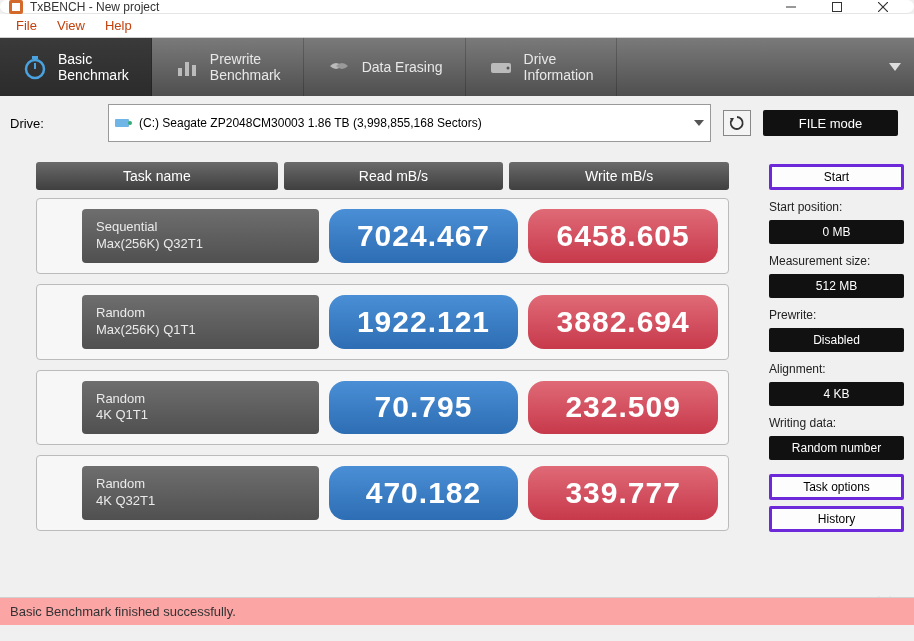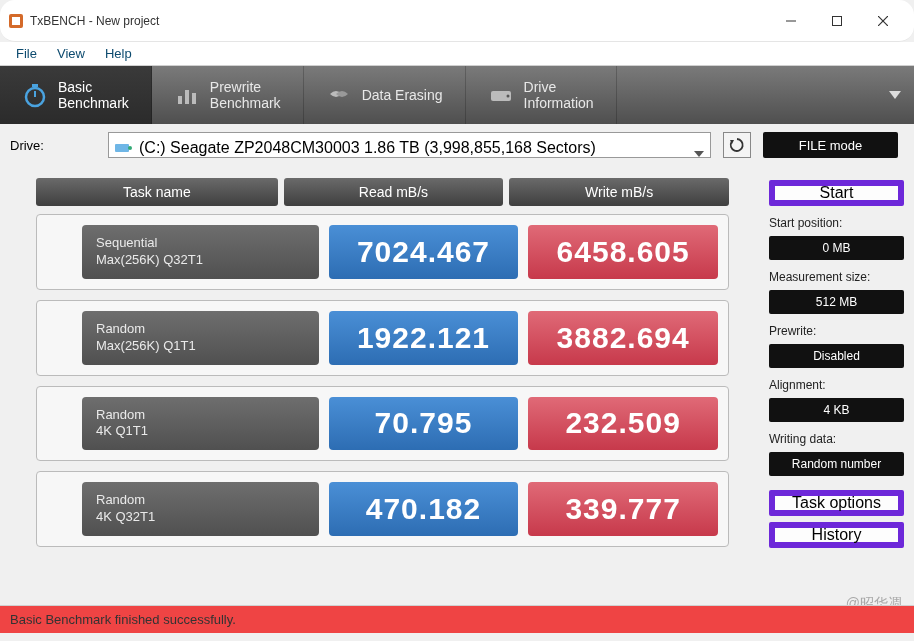--- a/index.html
+++ b/index.html
@@ -1,61 +1,61 @@
 <!DOCTYPE html>
 <html><head>
 <meta charset="utf-8">
 <style>
 * { margin: 0; padding: 0; box-sizing: border-box; font-family: "Segoe UI", Tahoma, sans-serif; }
 body { background: #f0f0f0; width: 914px; height: 641px; overflow: hidden; }
 
-.titlebar { height: 42px; background: #fff; display: flex; align-items: center; padding: 0 8px; border-bottom: 1px solid #e5e5e5; border-radius: 15px; }
+.titlebar { height: 14px; background: #fff; display: flex; align-items: center; padding: 0 8px; border-bottom: 1px solid #e5e5e5; border-radius: 15px; }
 .titlebar .appicon { width: 16px; height: 16px; margin-right: 6px; }
 .titlebar .title { font-size: 12px; color: #333; flex: 1; }
 .titlebar .winbtns { display: flex; gap: 0; }
 .titlebar .winbtn { width: 46px; height: 30px; display: flex; align-items: center; justify-content: center; color: #333; cursor: pointer; }
 
 .menubar { height: 24px; background: #fff; display: flex; align-items: center; padding: 0 6px; border-bottom: 1px solid #d0d0d0; }
-.menubar .menuitem { padding: 2px 10px; font-size: 13px; color: #0c4a6e; cursor: pointer; }
+.menubar .menuitem { padding: 2px 10px; font-size: 13px; color: #c2410c; cursor: pointer; }
 
 .tabbar { height: 58px; background: linear-gradient(#7a7a7a, #4f4f4f); display: flex; align-items: stretch; }
 .tab { flex: 0 0 auto; display: flex; align-items: center; padding: 0 22px; gap: 10px; color: #e8e8e8; font-size: 14px; cursor: pointer; border-right: 1px solid rgba(0,0,0,0.2); }
 .tab.active { background: linear-gradient(#3a3a3a, #2b2b2b); color: #fff; }
 .tab .tabicon { width: 26px; height: 26px; display: flex; align-items: center; justify-content: center; }
 .tab .lines { display: flex; flex-direction: column; line-height: 1.15; font-size: 14px; }
 .tabbar .dropdown-arrow { margin-left: auto; width: 38px; display: flex; align-items: center; justify-content: center; color: #ddd; cursor: pointer; }
 
 .content { display: flex; padding: 10px 10px 0 10px; gap: 14px; }
 
 .drivesel { display: flex; align-items: center; gap: 12px; padding: 8px 16px 10px 10px; }
 .drivesel label { font-size: 13px; width: 86px; }
-.drivesel .driveinput { flex: 1; height: 26px; border: 1px solid #999; background: #fff; display: flex; align-items: flex-end; padding: 0 6px; font-size: 16px; justify-content: space-between; }
+.drivesel .driveinput { flex: 1; height: 38px; border: 1px solid #999; background: #fff; display: flex; align-items: center; padding: 0 6px; font-size: 12px; justify-content: space-between; }
 .drivesel .driveicon { width: 18px; height: 12px; margin-right: 6px; }
 .drivesel .gearbtn { width: 28px; height: 26px; border: 1px solid #888; background: #f4f4f4; display: flex; align-items: center; justify-content: center; cursor: pointer; }
 
 .maincol { flex: 1; }
 .sidecol { width: 135px; display: flex; flex-direction: column; gap: 6px; padding-top: 2px; }
 
 .headerrow { display: flex; gap: 6px; margin: 0 26px 8px 26px; }
 .headerrow .hcell { flex: 1; text-align: center; background: linear-gradient(#6a6a6a, #3f3f3f); color: #fff; font-size: 14px; padding: 6px 0; border-radius: 3px; }
 .headerrow .hcell:first-child { flex: 1.1; }
 
 .benchblock { border: 1px solid #bbb; border-radius: 4px; margin: 0 26px 10px 26px; padding: 10px; display: flex; gap: 10px; background: #f7f7f7; }
 .taskname { flex: 1.1; background: linear-gradient(#6e6e6e, #505050); color: #eaeaea; border-radius: 4px; padding: 10px 14px; display: flex; flex-direction: column; justify-content: center; font-size: 13px; line-height: 1.3; margin-left: 35px; }
-.readcell, .writecell { flex: 1; border-radius: 4px; display: flex; align-items: center; justify-content: center; font-size: 30px; font-weight: 600; color: #fff; letter-spacing: 1px; font-family: "Arial Narrow", Arial, sans-serif; }
+.readcell, .writecell { flex: 1; border-radius: 16px; display: flex; align-items: center; justify-content: center; font-size: 30px; font-weight: 600; color: #fff; letter-spacing: 1px; font-family: "Arial Narrow", Arial, sans-serif; }
 .readcell { background: linear-gradient(#4a8fd6, #2d6db3); }
 .writecell { background: linear-gradient(#e06a77, #c7394b); }
 
-.sidebtn { height: 26px; background: #fdfdfd; border: 6px solid #6d28d9; border-radius: 2px; font-size: 16px; display: flex; align-items: center; justify-content: center; cursor: pointer; }
+.sidebtn { height: 26px; background: #fdfdfd; border: 3px solid #6d28d9; border-radius: 2px; font-size: 12px; display: flex; align-items: center; justify-content: center; cursor: pointer; }
 .sideblack { height: 24px; background: #111; color: #fff; border-radius: 2px; font-size: 12px; display: flex; align-items: center; justify-content: center; }
 .sidelabel { font-size: 12px; color: #222; padding-top: 4px; }
 
 .filemode { width: 135px; height: 26px; background: #111; color: #fff; font-size: 13px; display: flex; align-items: center; justify-content: center; border-radius: 2px; cursor: pointer; margin-left: auto; }
 
-.statusbar { position: absolute; bottom: 8px; left: 0; right: 0; padding: 6px 10px; font-size: 13px; color: #333; background: #ef4444; border-top: 1px solid #d0d0d0; }
+.statusbar { position: absolute; bottom: 16px; left: 0; right: 0; padding: 6px 10px; font-size: 13px; color: #333; background: #fca5a5; border-top: 1px solid #d0d0d0; }
 .watermark { position: absolute; bottom: 28px; right: 12px; font-size: 14px; color: rgba(120,120,120,0.6); }
 
 svg { display: block; }
 </style>
 </head>
 <body>
 
 <div class="titlebar">
   <span class="appicon">
     <svg width="16" height="16">

